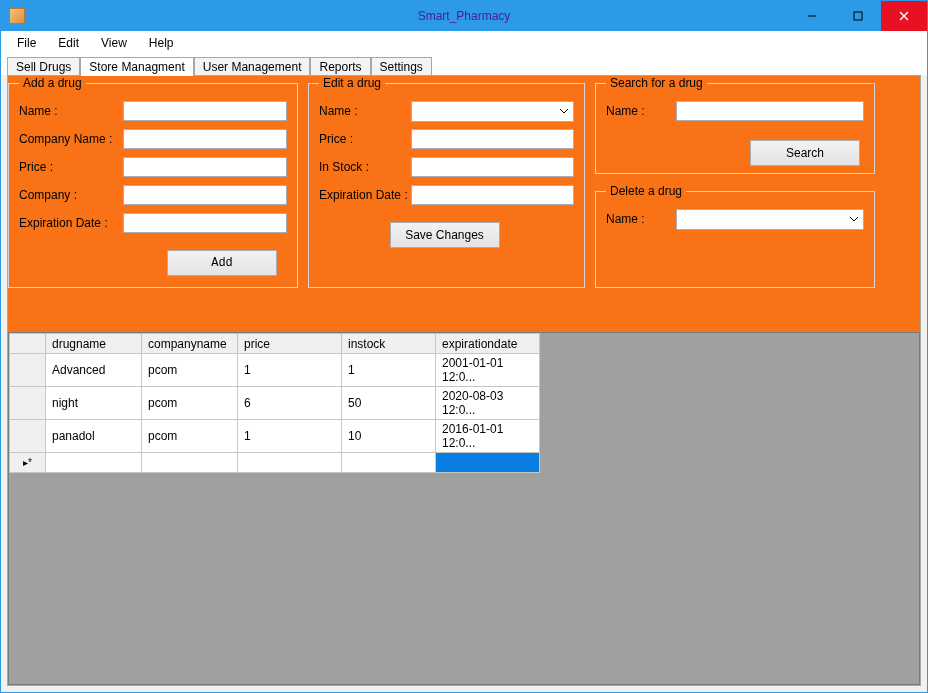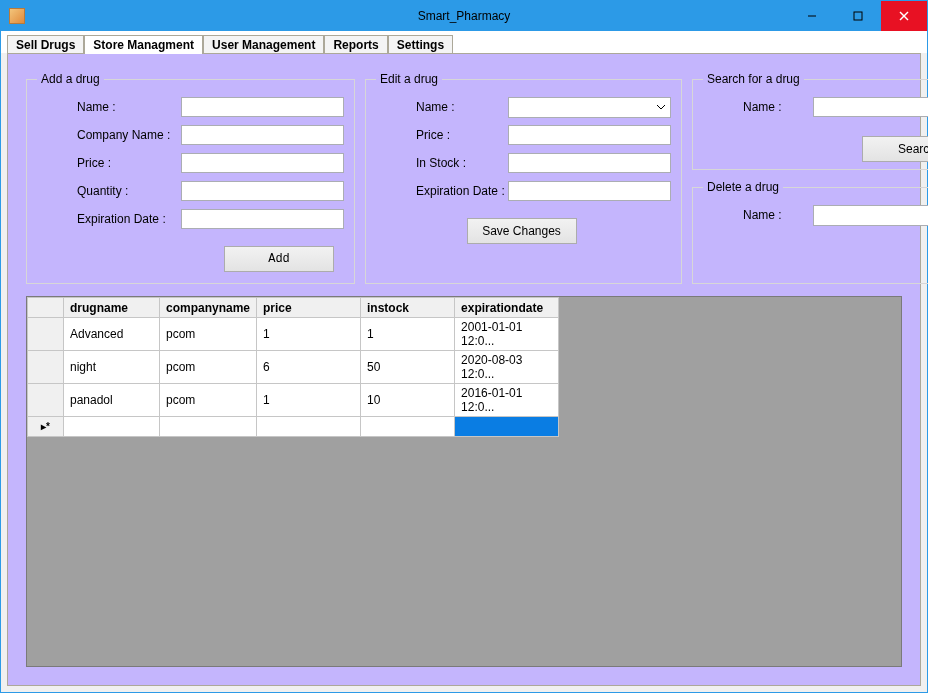--- a/index.html
+++ b/index.html
@@ -16,21 +16,21 @@
     border: 1px solid #2c9ae7;
     background: #fff;
     display: flex;
     flex-direction: column;
   }
   .titlebar {
     height: 30px;
     background: #2c9ae7;
     display: flex;
     align-items: center;
-    color: #000000;
+    color: #4c1d95;
     position: relative;
   }
   .titlebar .app-icon {
     width: 16px;
     height: 16px;
     margin-left: 8px;
     background: linear-gradient(135deg,#f3c57b,#e08a3c);
     border: 1px solid #b87a3a;
   }
   .titlebar .title {
@@ -73,47 +73,47 @@
   }
   .menubar .menu-item {
     padding: 2px 10px;
   }
   .tabstrip {
     display: flex;
     background: #fff;
     padding: 0 6px;
     align-items: flex-end;
     height: 22px;
-    font-weight: bold;
   }
   .tab {
     border: 1px solid #aca899;
     border-bottom: none;
     padding: 2px 8px;
     background: #f4f4f4;
     margin-right: 0px;
     position: relative;
     top: 1px;
   }
   .tab.active {
     background: #fff;
     z-index: 2;
   }
   .tab:not(.active) {
     font-size: 12px;
   }
   .tab-content {
     border: 1px solid #aca899;
     margin: 0 6px 6px 6px;
-    background: #c4b5fd;
+    background: #f97316;
     flex: 1;
     position: relative;
-    padding: 18px;
+    padding: 0;
     display: flex;
     flex-direction: column;
+    gap: 32px;
   }
   .top-row {
     display: flex;
     gap: 10px;
     width: 100%;
   }
   fieldset.group {
     border: 1px solid #d7d7d7;
     margin: 0;
     padding: 10px 10px 10px 10px;
@@ -130,21 +130,20 @@
   .col3 .group.delete { height: 104px; }
   .form-row {
     display: flex;
     align-items: center;
     margin-bottom: 6px;
     height: 22px;
   }
   .form-row label {
     width: 104px;
     font-size: 12px;
-    margin-left: 40px;
   }
   .col2 .form-row label { width: 92px; }
   .col3 .form-row label { width: 70px; }
   .txt {
     flex: 1;
     height: 20px;
     border: 1px solid #abadb3;
     background: #fff;
     padding: 0 3px;
     font-size: 12px;
@@ -196,21 +195,21 @@
   }
   table.grid th, table.grid td {
     border: 1px solid #c6c6c6;
     padding: 2px 6px;
     text-align: left;
     height: 20px;
     background: #fff;
   }
   table.grid th {
     background: #f0f0f0;
-    font-weight: bold;
+    font-weight: normal;
   }
   table.grid .rowhdr {
     width: 36px;
     background: #f0f0f0;
     text-align: center;
   }
   table.grid td.sel {
     background: #0a7de3;
   }
   .col-drugname { width: 96px; }
@@ -242,20 +241,26 @@
       <div class="win-btn close">
         <svg width="10" height="10">
             <line x1="1" y1="1" x2="9" y2="9" stroke="#fff" stroke-width="1.4"></line>
             <line x1="9" y1="1" x2="1" y2="9" stroke="#fff" stroke-width="1.4"></line>
           </svg>
       </div>
     </div>
   </div>
 
   <div class="client">
+    <div class="menubar">
+      <div class="menu-item">File</div>
+      <div class="menu-item">Edit</div>
+      <div class="menu-item">View</div>
+      <div class="menu-item">Help</div>
+    </div>
 
     <div class="tabstrip">
       <div class="tab">Sell Drugs</div>
       <div class="tab active">Store Managment</div>
       <div class="tab">User Management</div>
       <div class="tab">Reports</div>
       <div class="tab">Settings</div>
     </div>
 
     <div class="tab-content">
@@ -269,21 +274,21 @@
             </div>
           <div class="form-row">
               <label>Company Name :</label>
               <input class="txt" style="">
             </div>
           <div class="form-row">
               <label>Price :</label>
               <input class="txt" style="">
             </div>
           <div class="form-row">
-              <label>Quantity :</label>
+              <label>Company :</label>
               <input class="txt" style="">
             </div>
           <div class="form-row">
               <label>Expiration Date :</label>
               <input class="txt" style="">
             </div>
           <div class="btn-row">
               <div class="btn">Add</div>
             </div>
         </fieldset>

